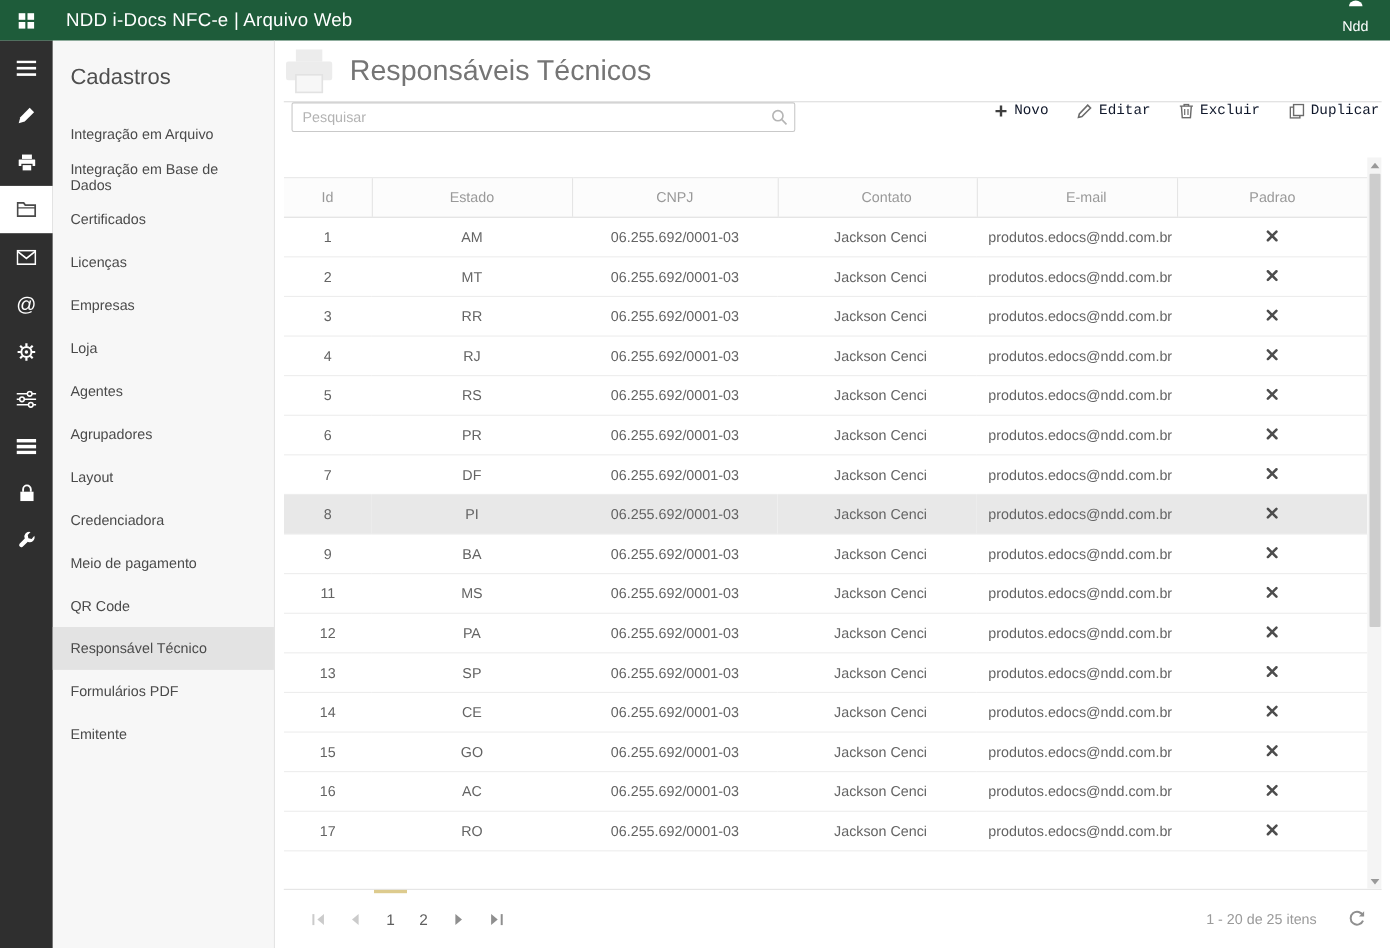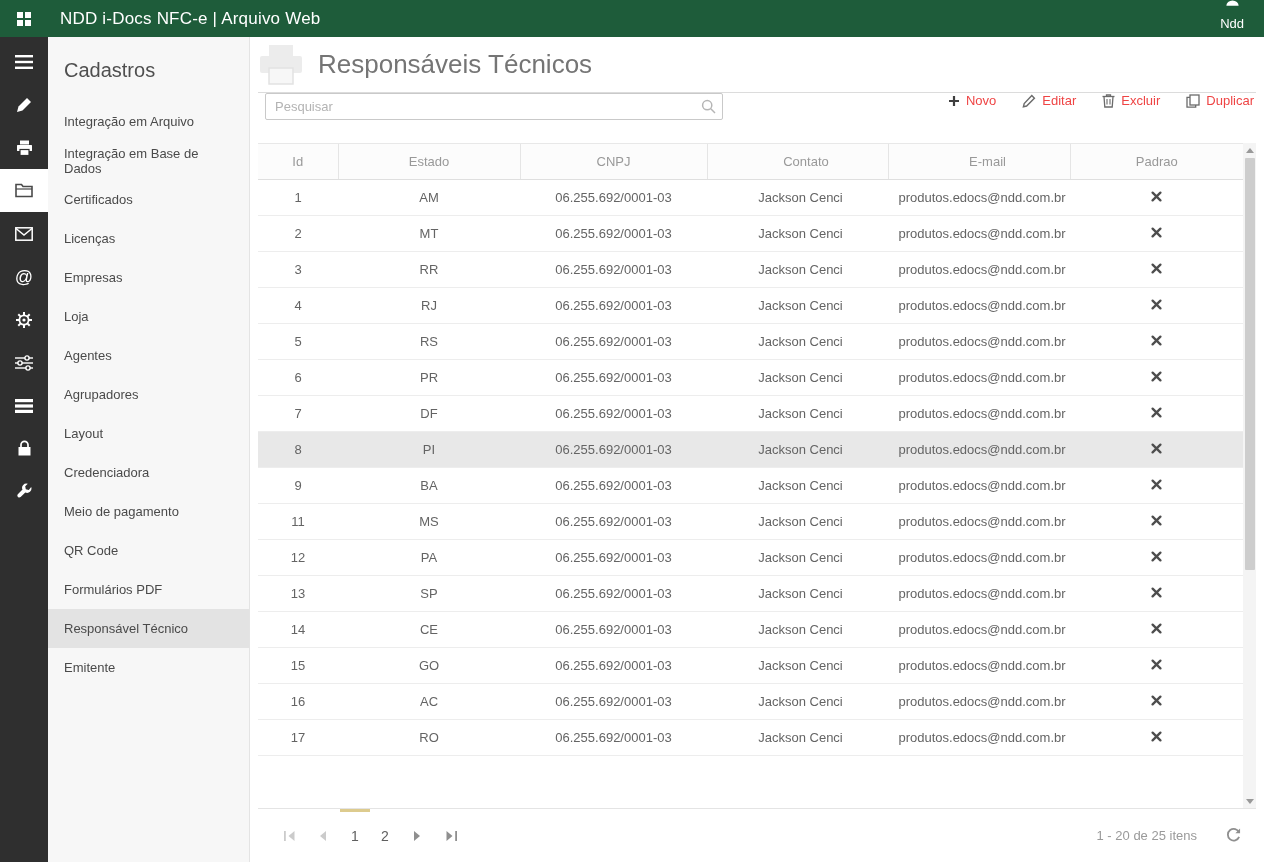--- a/index.html
+++ b/index.html
@@ -37,25 +37,25 @@
   
   .toolbar { height:50px; display:flex; align-items:flex-start; padding-left:7px; padding-right:2px; }
   .search-box { position:relative; width:458px; }
   .search-input { width:100%; height:27px; border:1px solid #c9c9c9; border-radius:2px;
                   padding:0 28px 0 9px; font-size:13px; color:#555; outline:none;
                   font-family:"Liberation Sans", sans-serif; }
   .search-input::placeholder { color:#b3b3b3; }
   .search-icon-wrap { position:absolute; right:7px; top:6px; cursor:pointer; }
   .toolbar-actions { margin-left:auto; display:flex; align-items:center; gap:26px; }
   .action-btn { display:flex; align-items:center; gap:6px; background:none; border:none;
-                font-size:13px; color:#ef4444; cursor:pointer; font-family:Liberation Sans, sans-serif; }
+                font-size:13px; color:#0f172a; cursor:pointer; font-family:Liberation Mono, monospace; }
 
   
   .grid { position:relative; flex:1; overflow:hidden; }
-  .grid table { width:calc(100% - 13px); border-collapse:collapse; table-layout:fixed; }
+  .grid table { width:calc(100% - 13px); border-collapse:collapse; table-layout:fixed;margin-top:18px; }
   .grid thead th { height:36px; font-weight:400; font-size:13px; color:#999;
                    background:#fcfcfc; border-top:1px solid #e8e8e8; border-bottom:1px solid #dfdfdf;
                    text-align:center; }
   .grid thead th + th { border-left:1px solid #e5e5e5; }
   .grid tbody td { height:36px; font-size:13px; color:#646464; border-bottom:1px solid #ededed;
                    background:#fff; text-align:center; white-space:nowrap; overflow:hidden; }
   .grid tbody tr.highlight td { background:#e8e8e8; }
   th.col-id { width:80px; }
   th.col-estado { width:182px; }
   th.col-cnpj { width:187px; }
@@ -204,22 +204,22 @@
         <li class="sidebar-item">Certificados</li>
         <li class="sidebar-item">Licenças</li>
         <li class="sidebar-item">Empresas</li>
         <li class="sidebar-item">Loja</li>
         <li class="sidebar-item">Agentes</li>
         <li class="sidebar-item">Agrupadores</li>
         <li class="sidebar-item">Layout</li>
         <li class="sidebar-item">Credenciadora</li>
         <li class="sidebar-item">Meio de pagamento</li>
         <li class="sidebar-item">QR Code</li>
+        <li class="sidebar-item selected">Responsável Técnico</li>
         <li class="sidebar-item">Formulários PDF</li>
-        <li class="sidebar-item selected">Responsável Técnico</li>
         <li class="sidebar-item">Emitente</li>
       </ul>
   </aside>
 
   <main class="main">
 
     <div class="page-header">
       <svg width="48" height="44" viewBox="0 0 48 44">
         <rect x="11" y="2" width="24" height="11" fill="#ececec"></rect>
         <rect x="2" y="13" width="42" height="17" rx="2" fill="#ececec"></rect>

